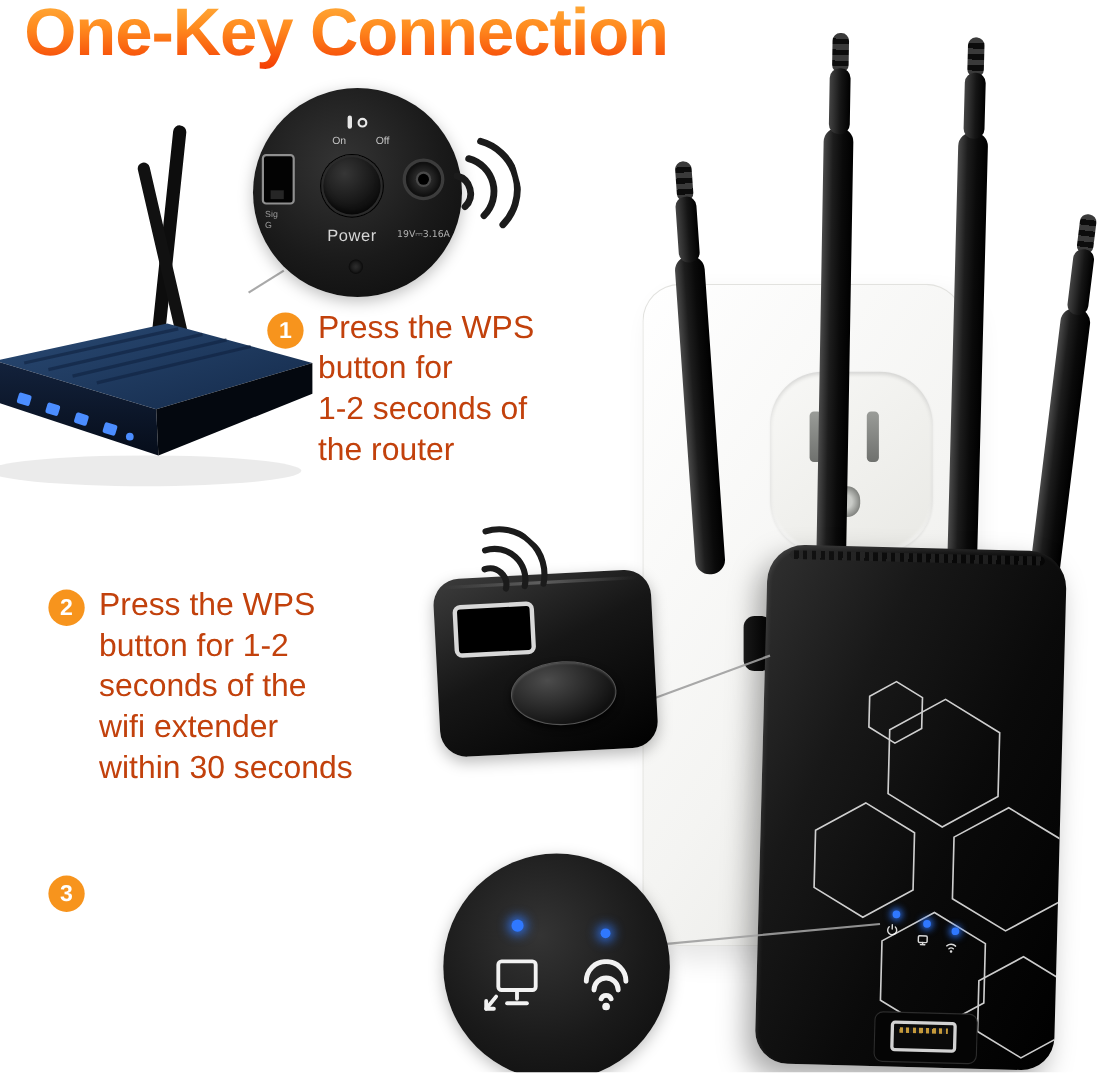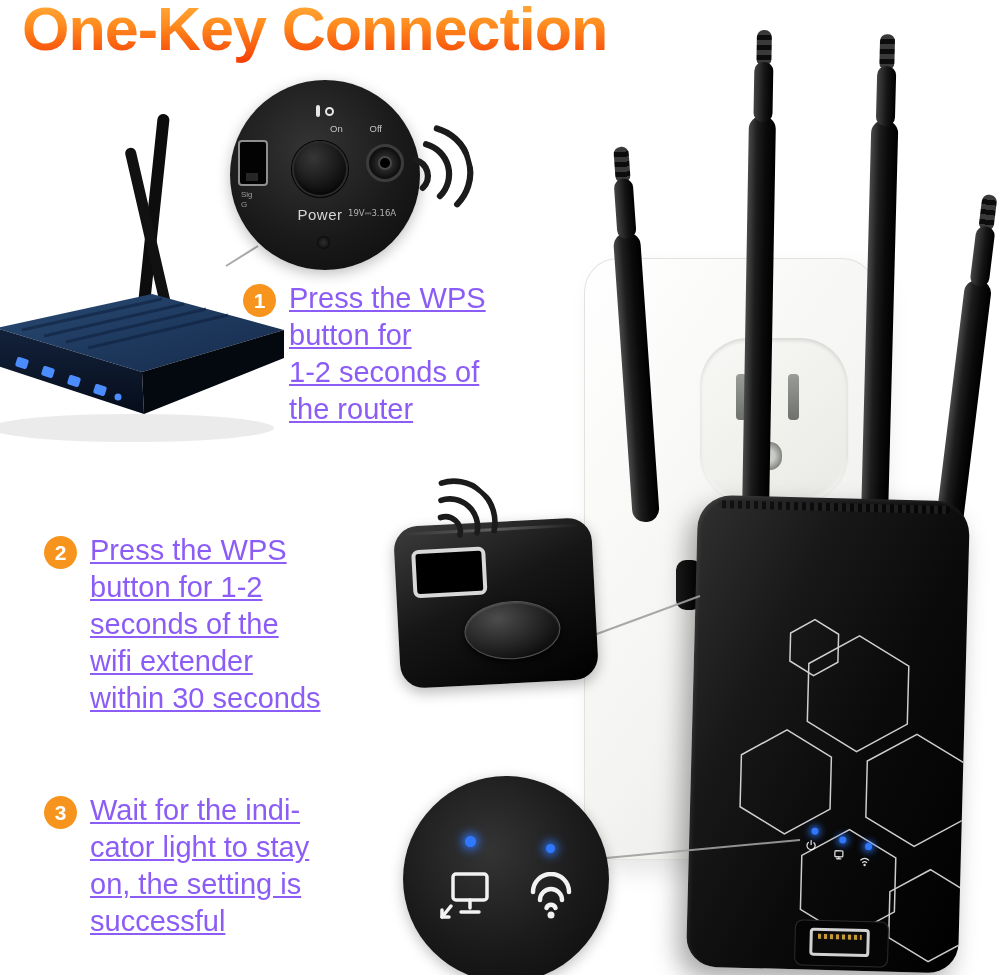--- a/index.html
+++ b/index.html
@@ -15,21 +15,21 @@
     -webkit-background-clip:text;background-clip:text;color:transparent;
     white-space:nowrap;
   }
   
   .step{position:absolute;display:flex;gap:13px;align-items:flex-start;}
   .step-num{
     flex:none;width:33px;height:33px;border-radius:50%;background:#f7941d;
     color:#fff;font-size:21px;font-weight:bold;display:flex;align-items:center;
     justify-content:center;margin-top:4px;
   }
-  .step-text{font-size:29px;line-height:37px;color:#8b5cf6;white-space:pre-line;text-decoration:underline;}
+  .step-text{font-size:29px;line-height:37px;color:#c2410c;white-space:pre-line;}
   .step1{left:243px;top:280px;}
   .step2{left:44px;top:532px;}
   .step3{left:44px;top:792px;}
 
   
   .inset-circle{
     position:absolute;border-radius:50%;
     background:radial-gradient(circle at 42% 36%,#343434 0%,#1a1a1a 55%,#0a0a0a 100%);
     box-shadow:0 4px 14px rgba(0,0,0,.25);
   }
@@ -38,32 +38,32 @@
 
   
   .i1-port{position:absolute;left:8px;top:60px;width:30px;height:46px;border:2px solid #8f8f8f;
     border-radius:4px;background:#030303;box-sizing:border-box;}
   .i1-port::after{content:"";position:absolute;left:6px;bottom:3px;width:12px;height:8px;background:#262626;}
   .i1-port-labels{position:absolute;left:11px;top:110px;font-size:8px;line-height:10px;color:#9c9c9c;}
   .i1-switch{position:absolute;left:86px;top:25px;display:flex;gap:5px;align-items:center;}
   .i1-switch .bar{width:4px;height:12px;background:#e8e8e8;border-radius:2px;}
   .i1-switch .ring{width:9px;height:9px;border:2.5px solid #e8e8e8;border-radius:50%;box-sizing:border-box;}
   .i1-onoff{position:absolute;left:72px;top:43px;width:52px;display:flex;justify-content:space-between;
-    font-size:9.5px;color:#c4c4c4;margin-left:28px;}
+    font-size:9.5px;color:#c4c4c4;}
   .i1-powerbtn{position:absolute;left:62px;top:61px;width:56px;height:56px;border-radius:50%;
     background:radial-gradient(circle at 38% 30%,#363636,#131313 60%,#060606);
     box-shadow:inset 0 0 0 2px #2b2b2b, inset 0 -4px 6px rgba(0,0,0,.7), 0 0 0 1px #000;}
   .i1-powerlabel{position:absolute;left:62px;top:126px;width:56px;text-align:center;
     font-size:15px;color:#d6d6d6;letter-spacing:.5px;}
   .i1-jack{position:absolute;left:136px;top:64px;width:38px;height:38px;border-radius:50%;
     border:3px solid #3c3c3c;box-sizing:border-box;
     background:radial-gradient(circle,#000 26%,#2a2a2a 30%,#101010 65%);}
   .i1-jack::after{content:"";position:absolute;left:11px;top:11px;width:10px;height:10px;border-radius:50%;
     background:#000;box-shadow:0 0 0 2px #4a4a4a;}
-  .i1-rating{position:absolute;left:118px;top:128px;width:74px;text-align:left;font-size:8.5px;
+  .i1-rating{position:absolute;left:118px;top:128px;width:74px;text-align:center;font-size:8.5px;
     color:#b2b2b2;font-family:"DejaVu Sans","Liberation Sans",sans-serif;}
   .i1-screw{position:absolute;left:87px;top:156px;width:13px;height:13px;border-radius:50%;
     background:radial-gradient(#2d2d2d,#0c0c0c);box-shadow:inset 0 0 3px #000;}
 
   
   .inset2{
     position:absolute;left:397px;top:522px;width:198px;height:162px;border-radius:24px;
     transform:rotate(-3deg);
     background:linear-gradient(155deg,#3c3c3c 0%,#161616 45%,#000 100%);
     box-shadow:0 5px 14px rgba(0,0,0,.28);
@@ -326,19 +326,15 @@
   <div class="step step2">
     <div class="step-num">2</div>
     <div class="step-text">Press the WPS
 button for 1-2
 seconds of the
 wifi extender
 within 30 seconds</div>
   </div>
   <div class="step step3">
     <div class="step-num">3</div>
-    <div class="step-text">Wait for the indi-
-cator light to stay
-on, the setting is
-successful</div>
   </div>
 
 </div>
 
 </body></html>

